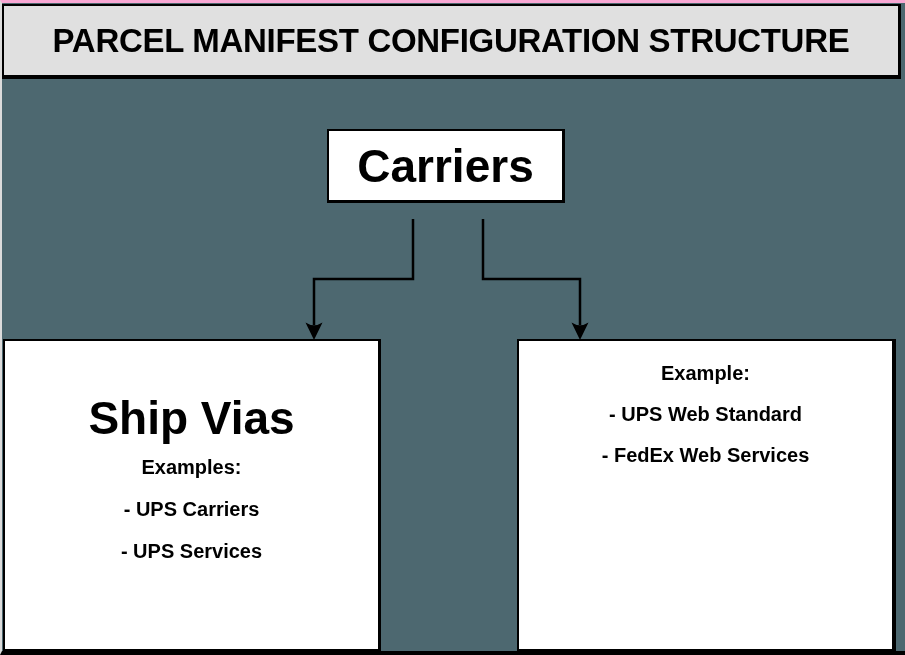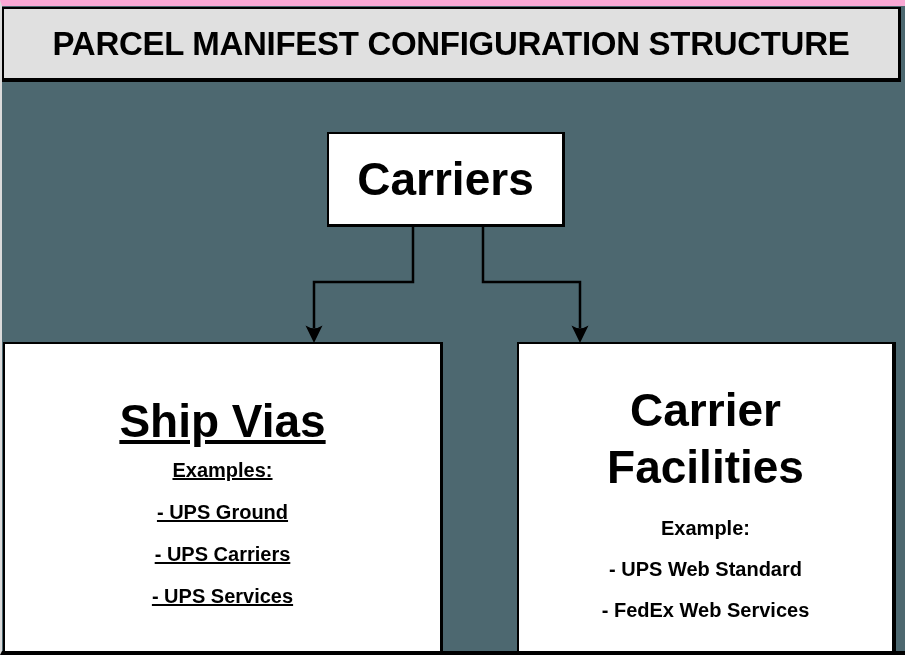--- a/index.html
+++ b/index.html
@@ -6,21 +6,21 @@
     margin: 0;
     padding: 0;
     background: #ffffff;
   }
   #canvas {
     position: relative;
     width: 905px;
     height: 655px;
     box-sizing: border-box;
     background: #4d6870;
-    border-top: 6px solid #f9a8d4;
+    border-top: 3px solid #f9a8d4;
     border-left: 2px solid #dcdcdc;
     border-bottom: 4px solid #000000;
     overflow: hidden;
     font-family: "Liberation Sans", sans-serif;
     font-weight: bold;
     color: #000000;
   }
 
   
   .title-bar {
@@ -50,37 +50,36 @@
     box-sizing: border-box;
     background: #ffffff;
     border: 2px solid #000000;
     text-align: center;
   }
 
   .node-carriers {
     left: 325px;
     top: 126px;
     width: 238px;
-    height: 95px;
+    height: 74px;
     border-right-width: 3px;
     border-bottom-width: 3px;
     display: flex;
     align-items: center;
     justify-content: center;
     font-size: 46px;
   }
 
   .node-shipvias {
     left: 1px;
     top: 336px;
-    width: 440px;
+    width: 378px;
     height: 313px;
     border-right-width: 3px;
     border-bottom-width: 3px;
-    text-decoration: underline;
   }
 
   .node-facilities {
     left: 515px;
     top: 336px;
     width: 379px;
     height: 313px;
     border-right-width: 4px;
     border-bottom-width: 3px;
   }
@@ -137,31 +136,26 @@
   </svg>
 
   <div class="node node-carriers">
     <span>Carriers</span>
   </div>
 
   <div class="node node-shipvias">
     <div class="big-heading">Ship Vias</div>
     <div class="detail-lines">
       <div>Examples:</div>
-      <div>- UPS Ground</div>
       <div>- UPS Carriers</div>
       <div>- UPS Services</div>
     </div>
   </div>
 
   <div class="node node-facilities">
-    <div class="big-heading">
-      <div class="heading-line">Carrier</div>
-      <div class="heading-line">Facilities</div>
-    </div>
     <div class="detail-lines">
       <div>Example:</div>
       <div>- UPS Web Standard</div>
       <div>- FedEx Web Services</div>
     </div>
   </div>
 
 </div>
 
 </body></html>

